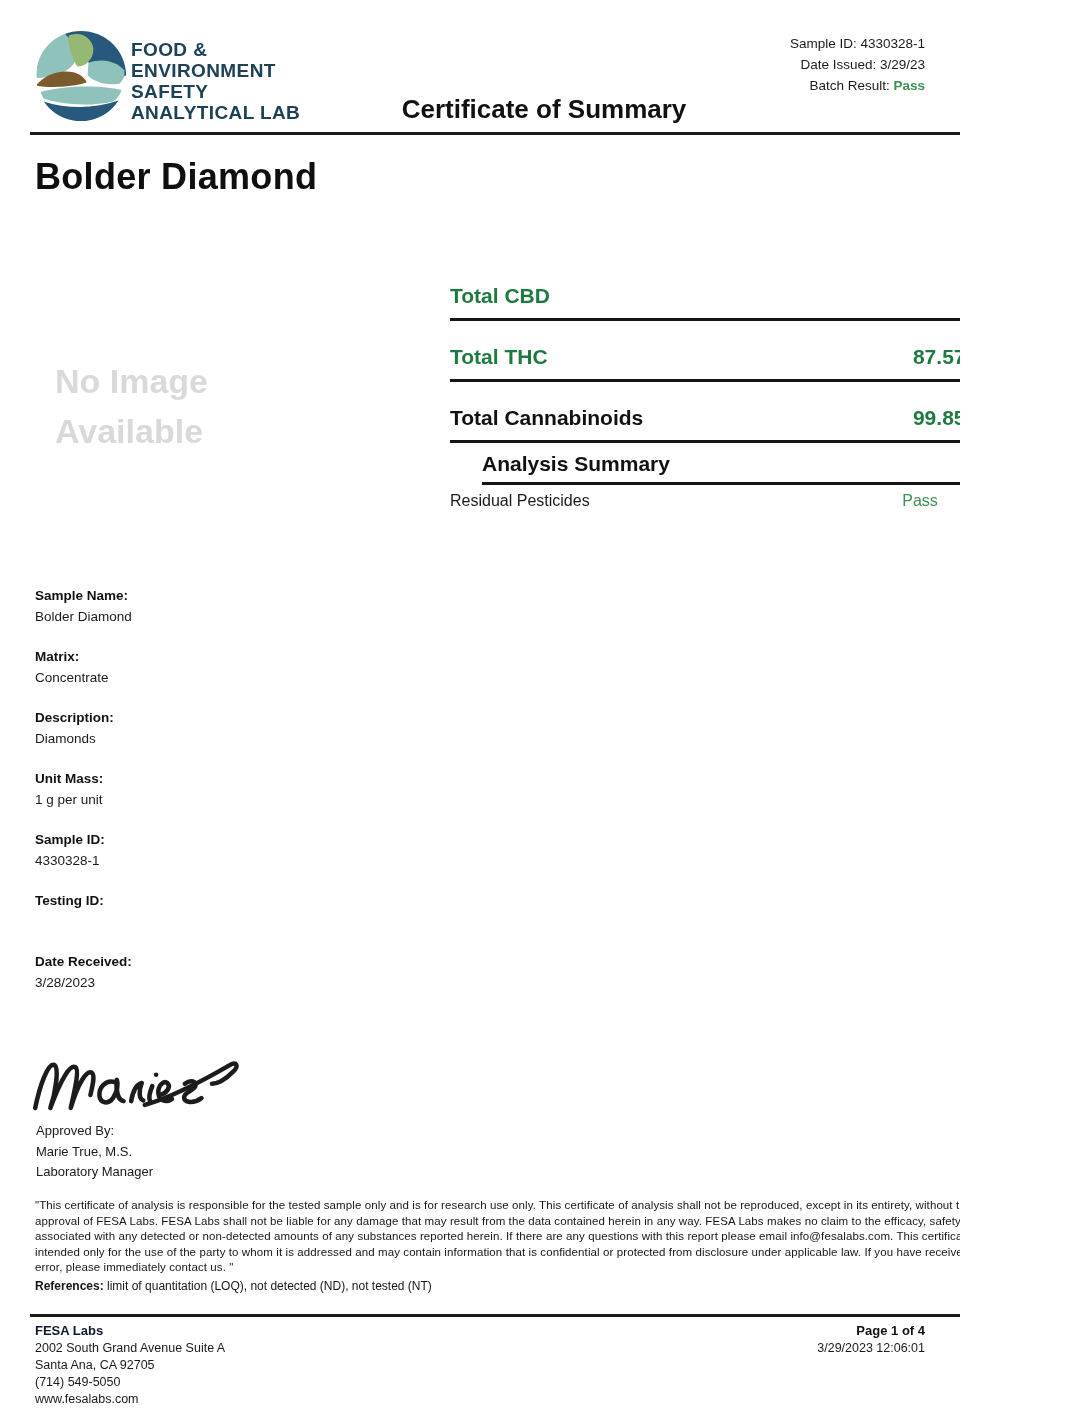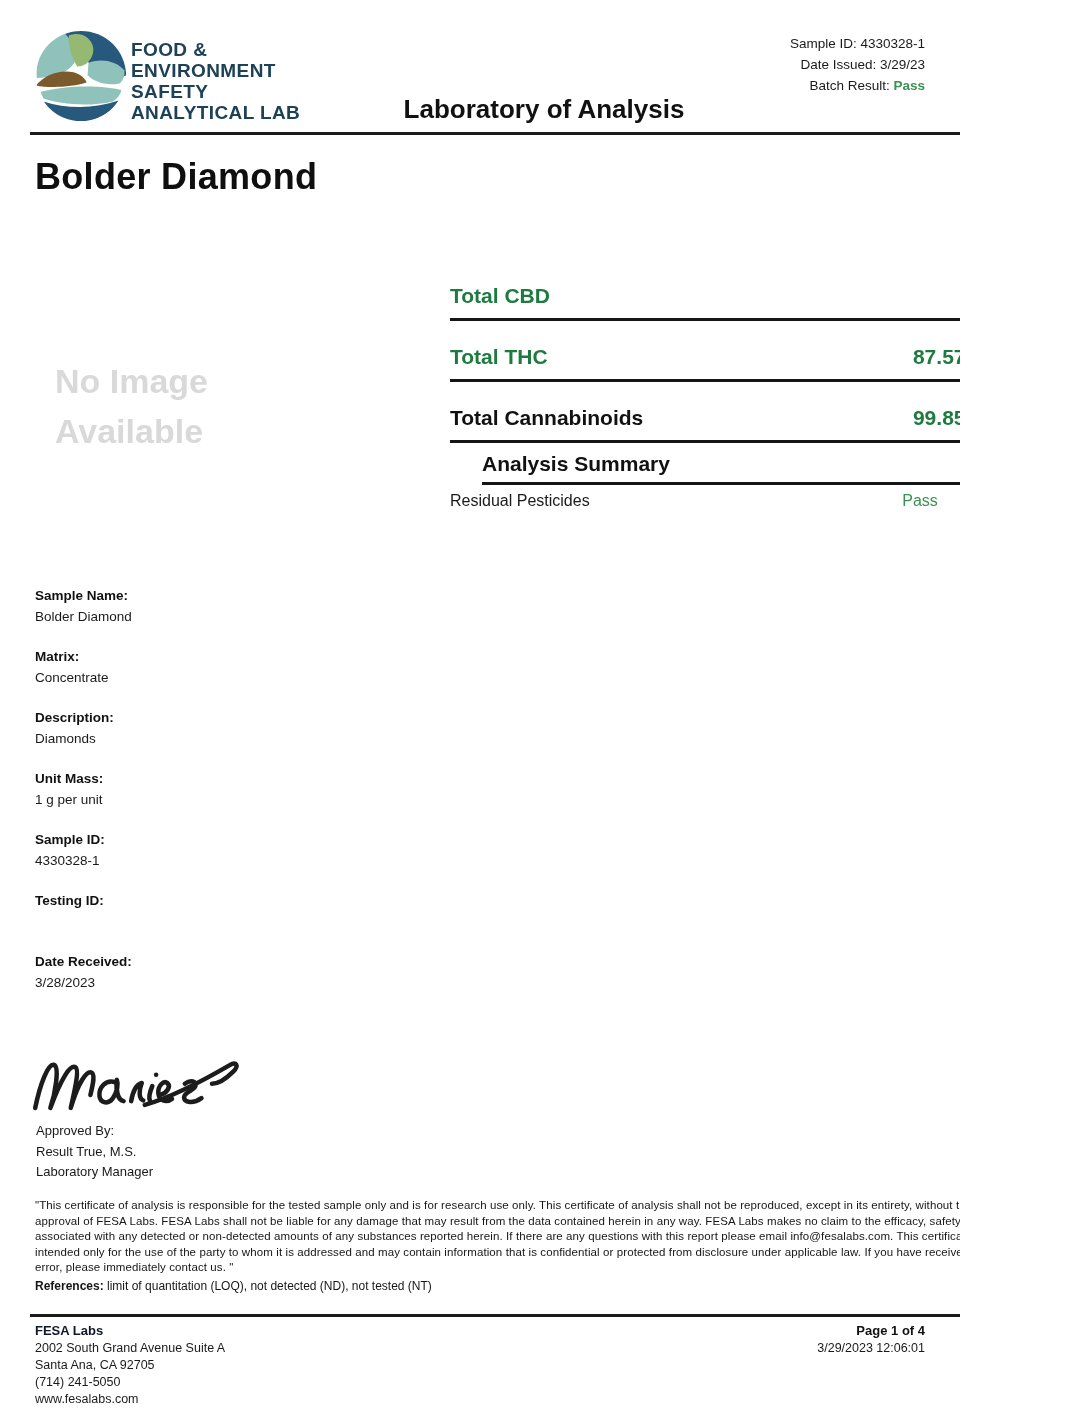--- a/index.html
+++ b/index.html
@@ -97,21 +97,21 @@
     </g>
   </svg>
 
   <div class="logo-text">
     <div>FOOD &amp;</div>
     <div>ENVIRONMENT</div>
     <div>SAFETY</div>
     <div>ANALYTICAL LAB</div>
   </div>
 
-  <div class="header-title">Laboratory of Analysis</div>
+  <div class="header-title">Certificate of Summary</div>
 
   <div class="header-meta">
     <div>
       <span>Sample ID:</span>
       <span>4330328-1</span>
     </div>
     <div>
       <span>Date Issued:</span>
       <span>3/29/23</span>
     </div>
@@ -192,37 +192,37 @@
       <path d="M165,45 C162,52 160,61 162,65"></path>
       <circle cx="170" cy="30" r="3" fill="#1c1c1c" stroke="none"></circle>
       <path d="M177,56 C184,54 190,46 185,41 C180,37 172,45 173,55 C174,64 183,68 191,62"></path>
       <path d="M208,42 C216,36 224,39 222,45 C220,51 207,53 207,60 C207,67 219,69 230,61"></path>
       <path d="M155,70 C190,60 232,38 268,17 C276,12 280,18 272,26 C262,36 252,42 244,42"></path>
     </g>
   </svg>
 
   <div class="approved">
     <div>Approved By:</div>
-    <div>Result True, M.S.</div>
+    <div>Marie True, M.S.</div>
     <div>Laboratory Manager</div>
   </div>
 
   <div class="disclaimer">"This certificate of analysis is responsible for the tested sample only and is for research use only. This certificate of analysis shall not be reproduced, except in its entirety, without the written approval of FESA Labs. FESA Labs shall not be liable for any damage that may result from the data contained herein in any way. FESA Labs makes no claim to the efficacy, safety or other risks associated with any detected or non-detected amounts of any substances reported herein. If there are any questions with this report please email info@fesalabs.com. This certificate of analysis is intended only for the use of the party to whom it is addressed and may contain information that is confidential or protected from disclosure under applicable law. If you have received this document in error, please immediately contact us. "</div>
 
   <div class="references">
     <b>References:</b><span> limit of quantitation (LOQ), not detected (ND), not tested (NT)</span>
   </div>
 
   <div class="footer-rule"></div>
 
   <div class="footer-left">
     <div class="footer-lab">FESA Labs</div>
     <div class="footer-addr">2002 South Grand Avenue Suite A</div>
     <div class="footer-addr">Santa Ana, CA 92705</div>
-    <div class="footer-addr">(714) 241-5050</div>
+    <div class="footer-addr">(714) 549-5050</div>
     <div class="footer-addr">www.fesalabs.com</div>
   </div>
 
   <div class="footer-right">
     <div class="footer-page">Page 1 of 4</div>
     <div class="footer-date">3/29/2023 12:06:01</div>
   </div>
 
 </div>
 

